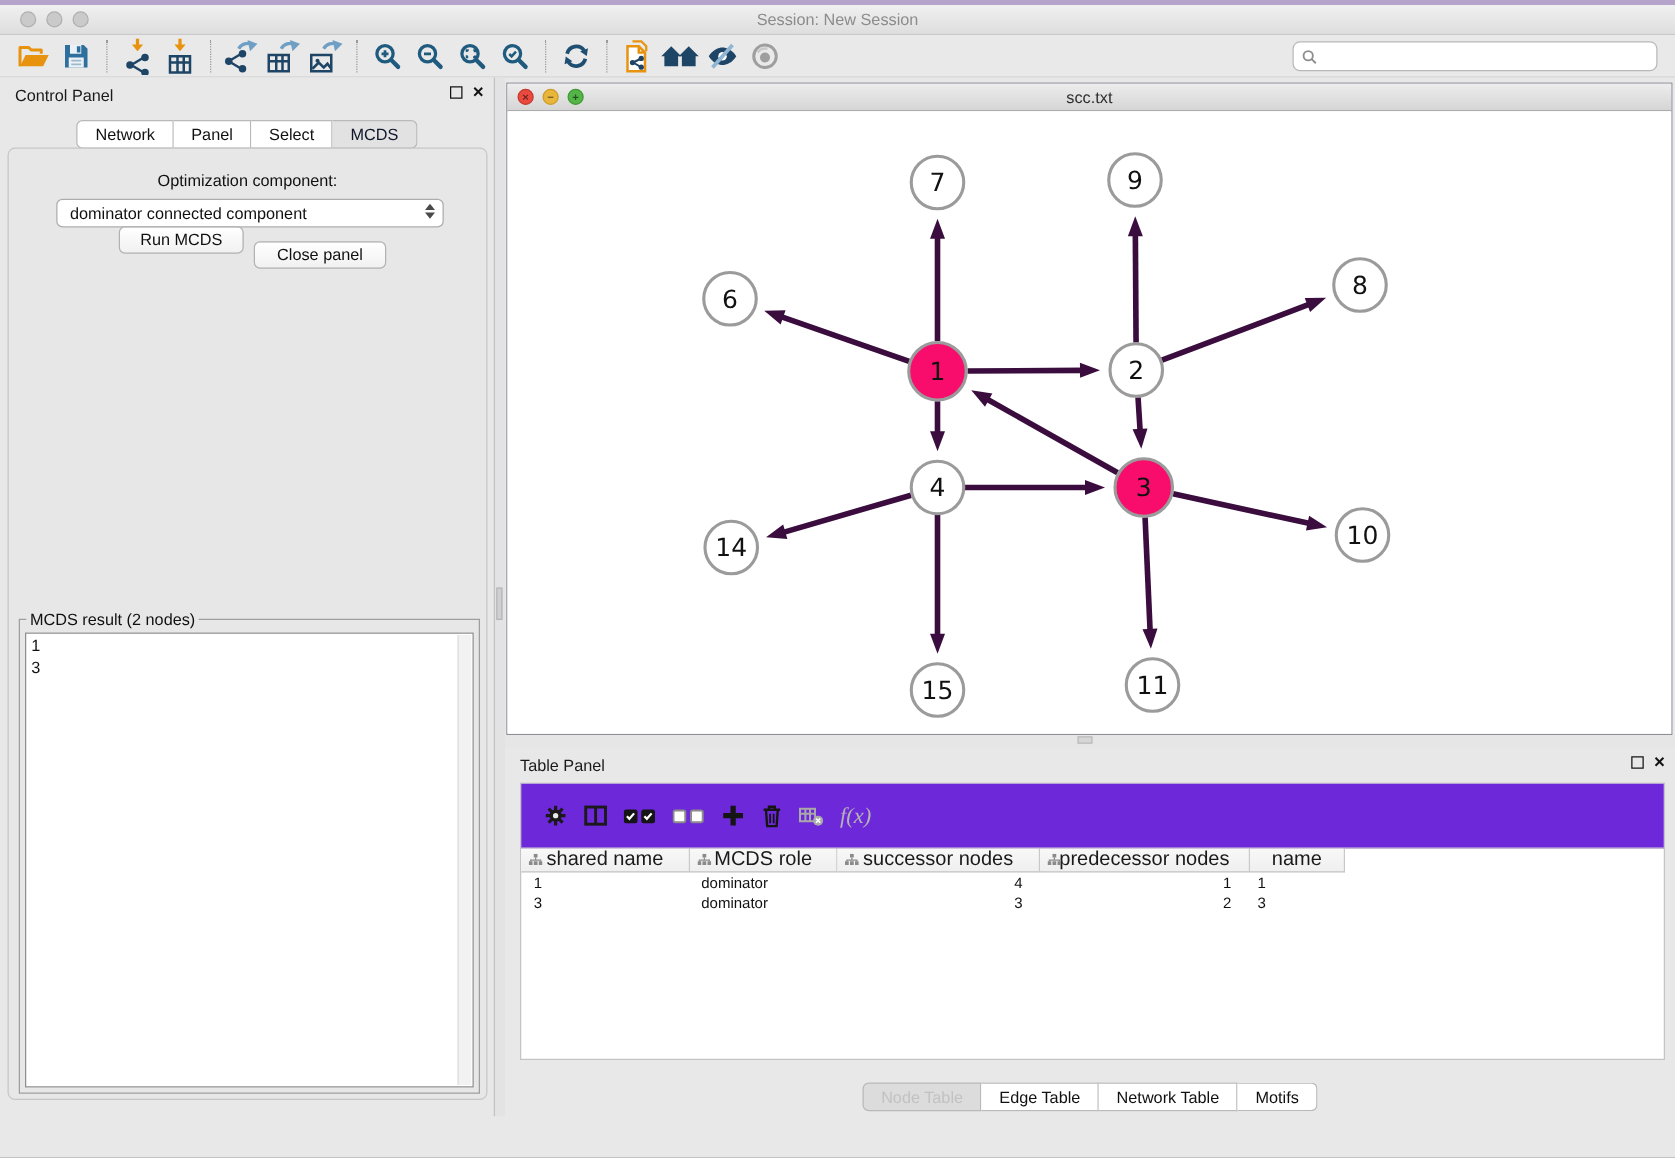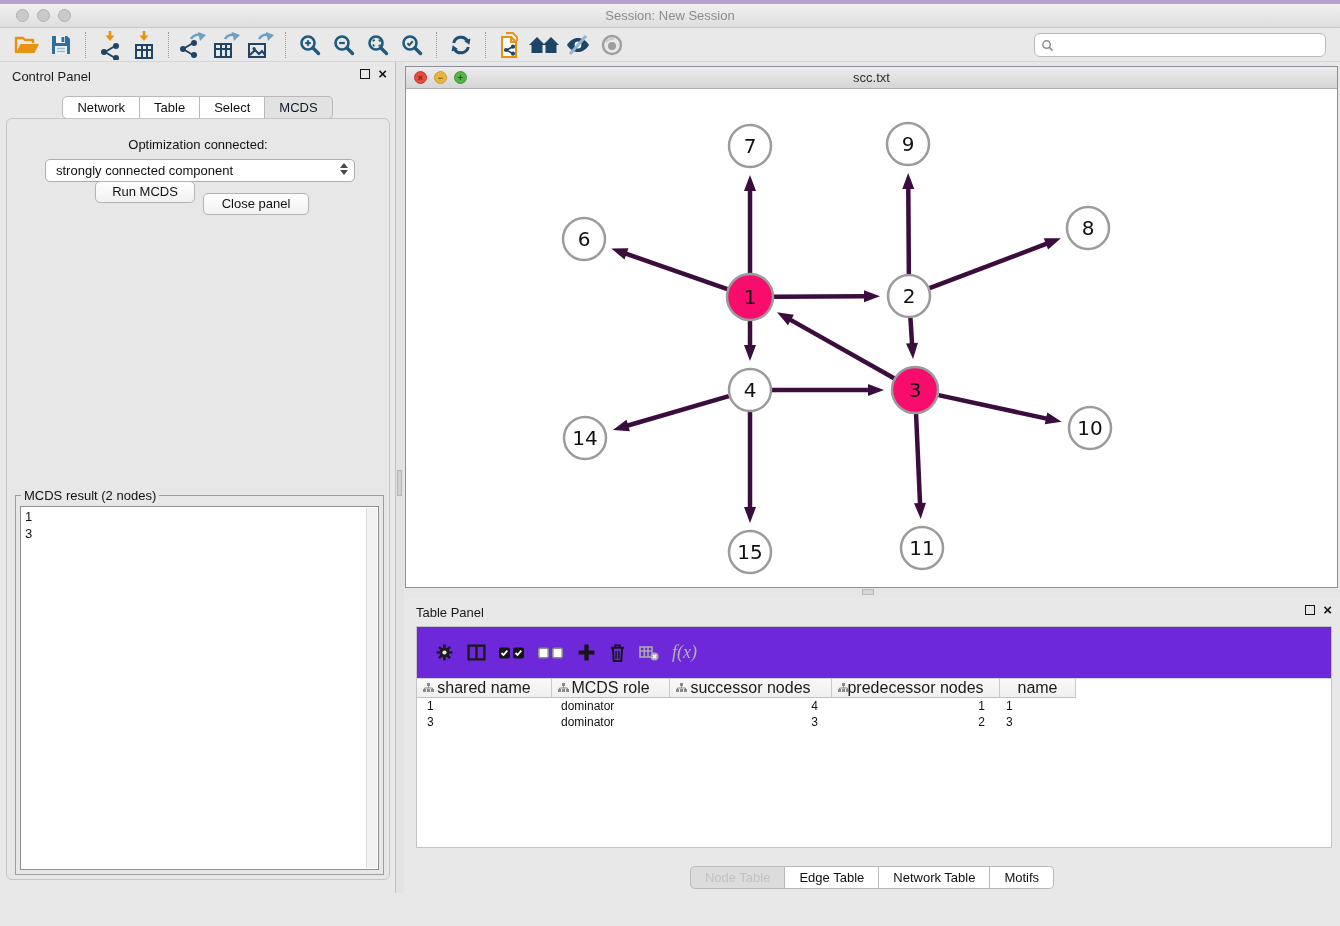--- a/index.html
+++ b/index.html
@@ -245,28 +245,28 @@
   <div class="abs control-panel">
     <div class="panel-header">
       <span class="panel-title">Control Panel</span>
       <span class="hdr-icons">
         <span class="float-ico"></span>
         <span class="close-ico">×</span>
       </span>
     </div>
     <div class="cp-tabs" id="cp-tabs">
         <div class="tab">Network</div>
-        <div class="tab">Table</div>
+        <div class="tab">Panel</div>
         <div class="tab">Select</div>
         <div class="tab active">MCDS</div>
       </div>
     <div class="cp-box">
-      <div class="opt-label">Optimization connected:</div>
+      <div class="opt-label">Optimization component:</div>
       <div class="dropdown">
-        <span>strongly connected component</span>
+        <span>dominator connected component</span>
         <span class="stepper">
             <span class="tri-up"></span>
             <span class="tri-dn"></span>
           </span>
       </div>
       <div class="btn" style="left:88px;top:62px;width:100px">Run MCDS</div>
       <div class="btn" style="left:196px;top:74px;width:106px">Close panel</div>
       <div class="result-fs">
         <span class="result-legend">MCDS result (2 nodes)</span>
         <div class="result-box" id="result-box">1

